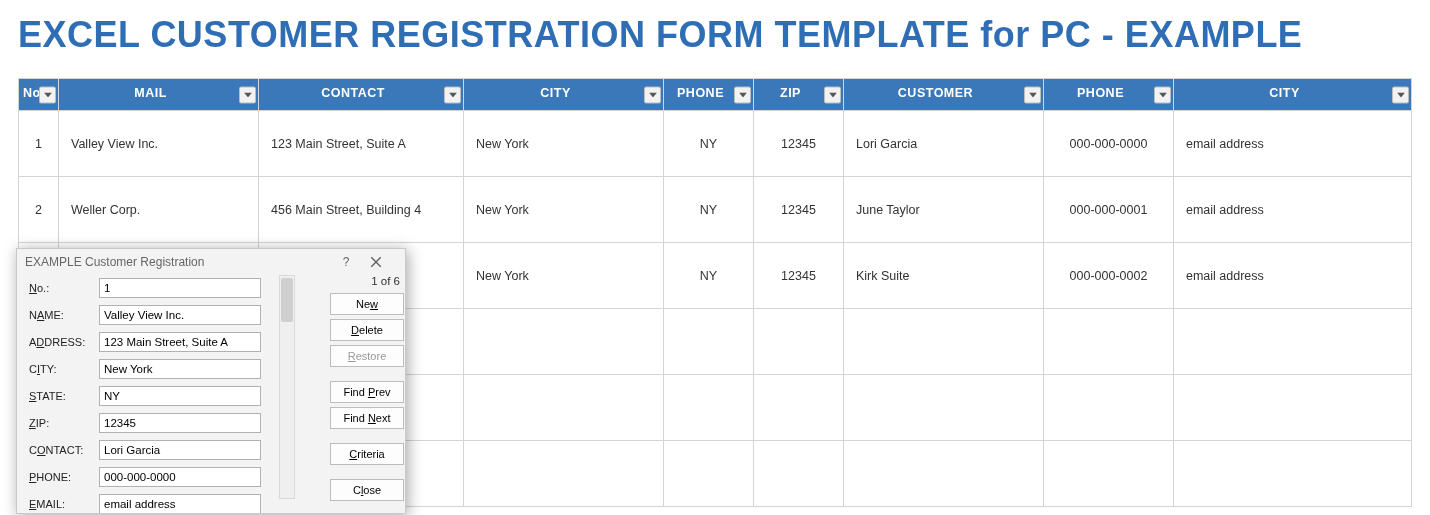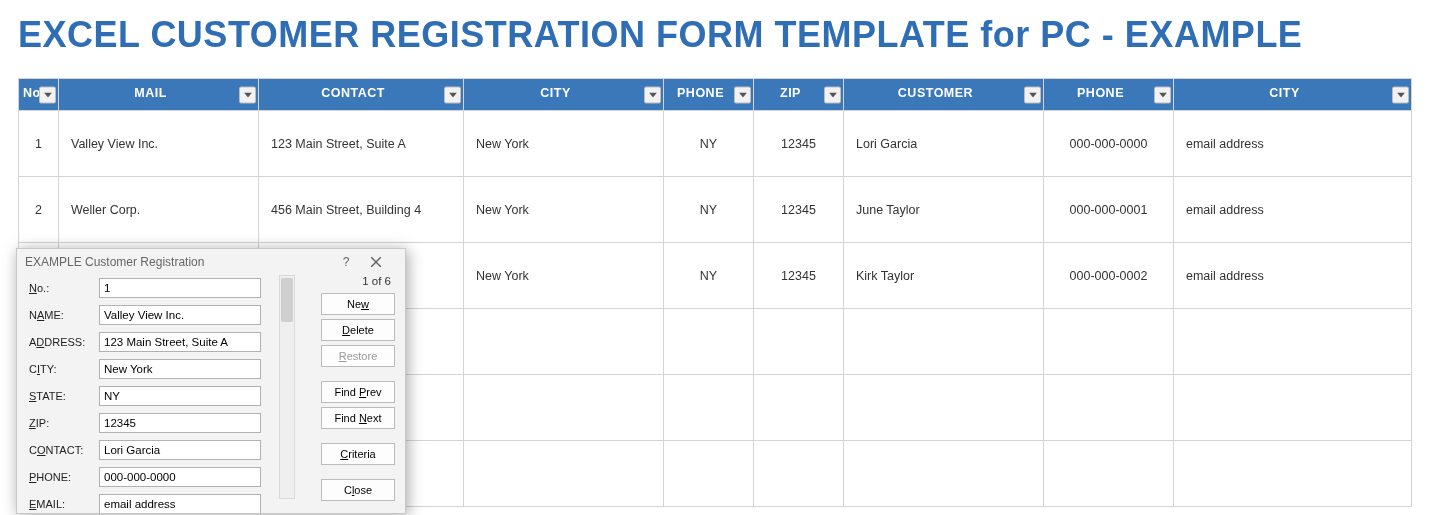--- a/index.html
+++ b/index.html
@@ -102,21 +102,21 @@
   .dlg-title { flex: 1; }
   .dlg-help, .dlg-close {
     width: 30px; height: 22px;
     display: flex; align-items: center; justify-content: center;
     color: #666; cursor: pointer;
   }
   .dlg-close svg { width: 10px; height: 10px; }
   .dlg-close svg line { stroke: #666; stroke-width: 1.5; }
   .dlg-body {
     display: flex;
-    padding: 0 10px 6px 12px;
+    padding: 0 1px 6px 12px;
     height: calc(100% - 26px);
   }
   .dlg-fields {
     flex: 0 0 244px;
     display: grid;
     grid-template-columns: 66px 162px;
     grid-auto-rows: 26px;
     align-items: center;
     column-gap: 4px;
     row-gap: 1px;
@@ -295,21 +295,21 @@
           <td class="center">000-000-0001</td>
           <td>email address</td>
         </tr>
         <tr>
           <td class="num"></td>
           <td></td>
           <td>ue</td>
           <td>New York</td>
           <td class="center">NY</td>
           <td class="center">12345</td>
-          <td>Kirk Taylor</td>
+          <td>Kirk Suite</td>
           <td class="center">000-000-0002</td>
           <td>email address</td>
         </tr>
         <tr>
           <td class="num"></td>
           <td></td>
           <td></td>
           <td></td>
           <td class="center"></td>
           <td class="center"></td>

